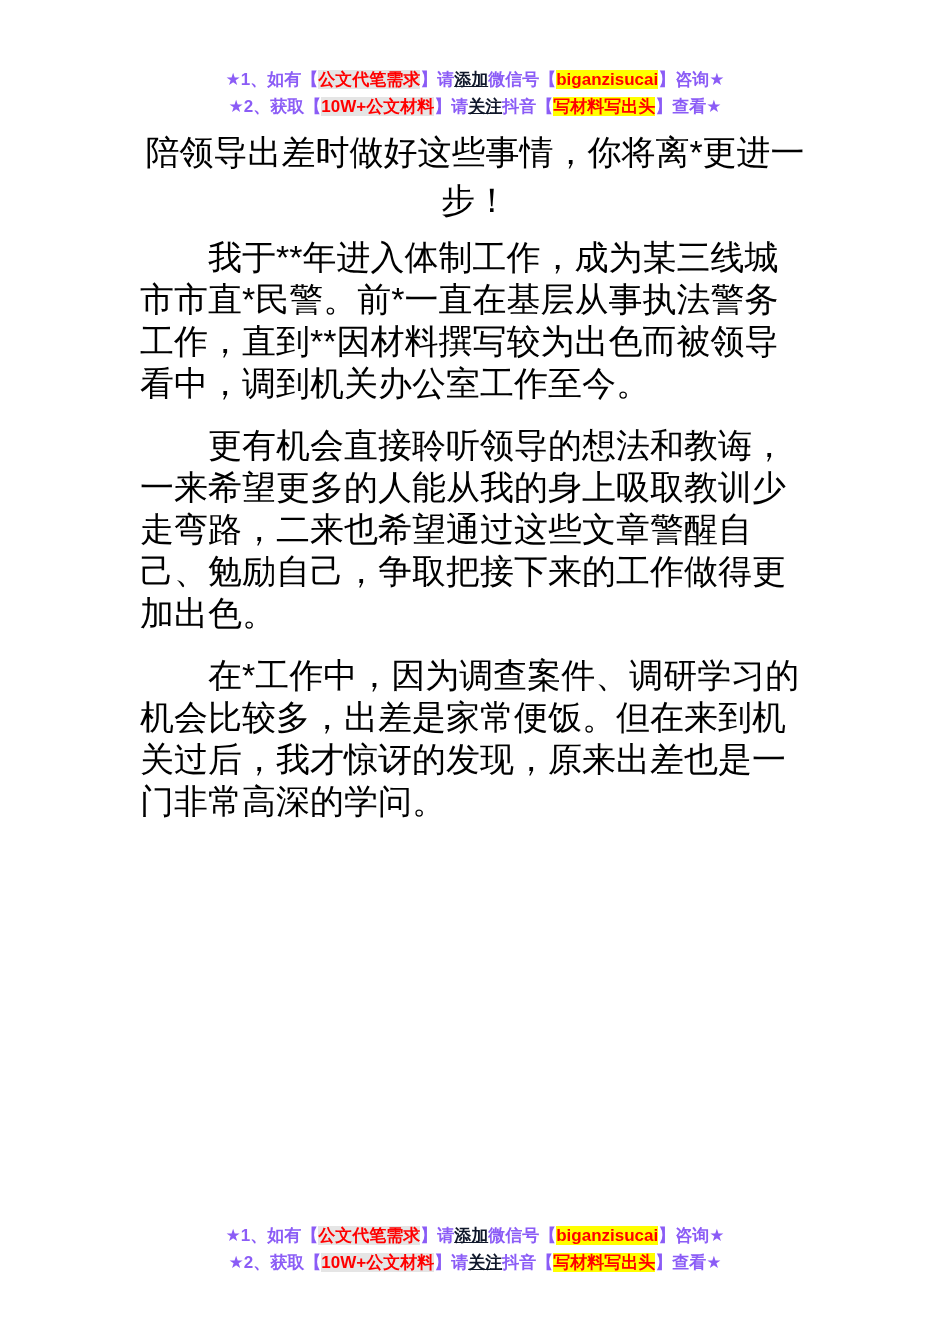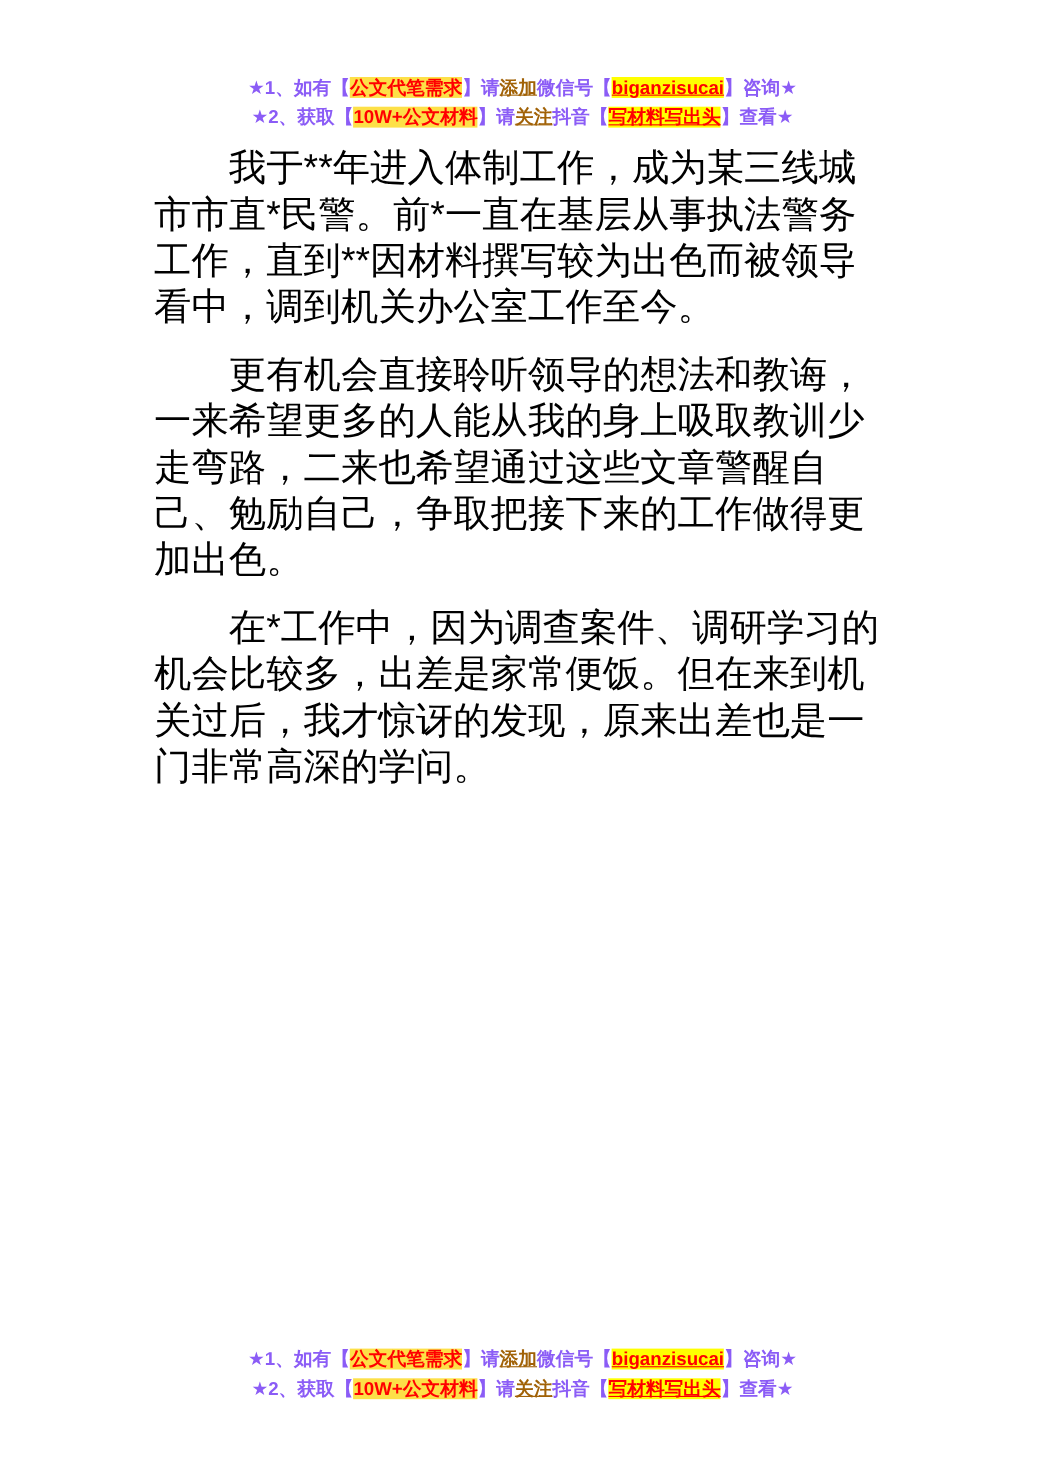--- a/index.html
+++ b/index.html
@@ -27,23 +27,23 @@
     white-space: nowrap;
   }
   .promo-bottom {
     position: absolute;
     left: 0;
     right: 0;
     bottom: 68px;
   }
   .seg { white-space: pre; }
   .seg.plain { color: #8b5cf6; }
-  .seg.hl   { color: #ff0000; background: #fde047; }
-  .seg.ul   { color: #a16207; text-decoration: underline; margin-top: 34px; }
-  .seg.hlul { color: #ff0000; background: #ffff00; text-decoration: underline; }
+  .seg.hl   { color: #ff0000; background: #e5e5e5; }
+  .seg.ul   { color: #0f172a; text-decoration: underline; margin-top: 34px; }
+  .seg.hlul { color: #ff0000; background: #ffff00; }
   
   .title {
     margin: 8px auto 0 auto;
     width: 690px;
     font-size: 34px;
     line-height: 48px;
     font-weight: 400;
     text-align: center;
   }
   
@@ -62,20 +62,21 @@
 </head>
 <body>
 
 <div class="page">
 
   <div class="promo promo-top">
     <div class="promo-line"><span class="seg plain">★1、如有【</span><span class="seg hl">公文代笔需求</span><span class="seg plain">】请</span><span class="seg ul">添加</span><span class="seg plain">微信号【</span><span class="seg hlul">biganzisucai</span><span class="seg plain">】咨询★</span></div>
     <div class="promo-line"><span class="seg plain">★2、获取【</span><span class="seg hl">10W+公文材料</span><span class="seg plain">】请</span><span class="seg ul">关注</span><span class="seg plain">抖音【</span><span class="seg hlul">写材料写出头</span><span class="seg plain">】查看★</span></div>
   </div>
 
+  <h1 class="title">陪领导出差时做好这些事情，你将离*更进一步！</h1>
 
   <div class="body">
       <p class="para">我于**年进入体制工作，成为某三线城市市直*民警。前*一直在基层从事执法警务工作，直到**因材料撰写较为出色而被领导看中，调到机关办公室工作至今。</p>
       <p class="para">更有机会直接聆听领导的想法和教诲，一来希望更多的人能从我的身上吸取教训少走弯路，二来也希望通过这些文章警醒自己、勉励自己，争取把接下来的工作做得更加出色。</p>
       <p class="para">在*工作中，因为调查案件、调研学习的机会比较多，出差是家常便饭。但在来到机关过后，我才惊讶的发现，原来出差也是一门非常高深的学问。</p>
     </div>
 
   <div class="promo promo-bottom">
     <div class="promo-line"><span class="seg plain">★1、如有【</span><span class="seg hl">公文代笔需求</span><span class="seg plain">】请</span><span class="seg ul">添加</span><span class="seg plain">微信号【</span><span class="seg hlul">biganzisucai</span><span class="seg plain">】咨询★</span></div>
     <div class="promo-line"><span class="seg plain">★2、获取【</span><span class="seg hl">10W+公文材料</span><span class="seg plain">】请</span><span class="seg ul">关注</span><span class="seg plain">抖音【</span><span class="seg hlul">写材料写出头</span><span class="seg plain">】查看★</span></div>

